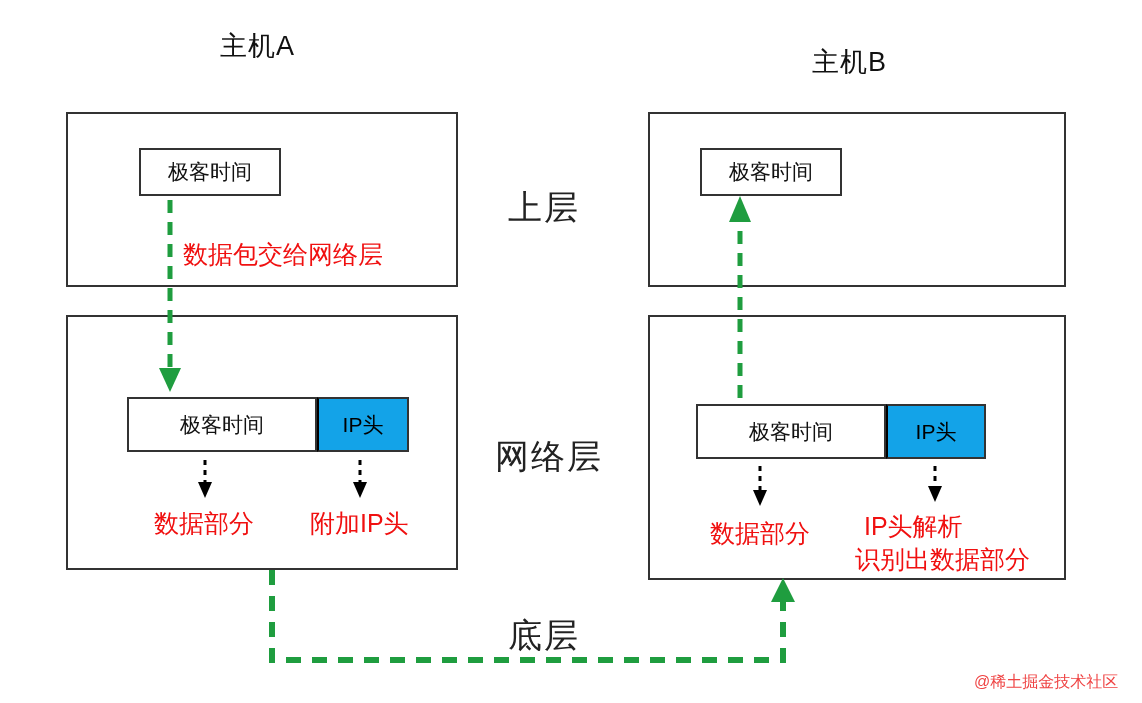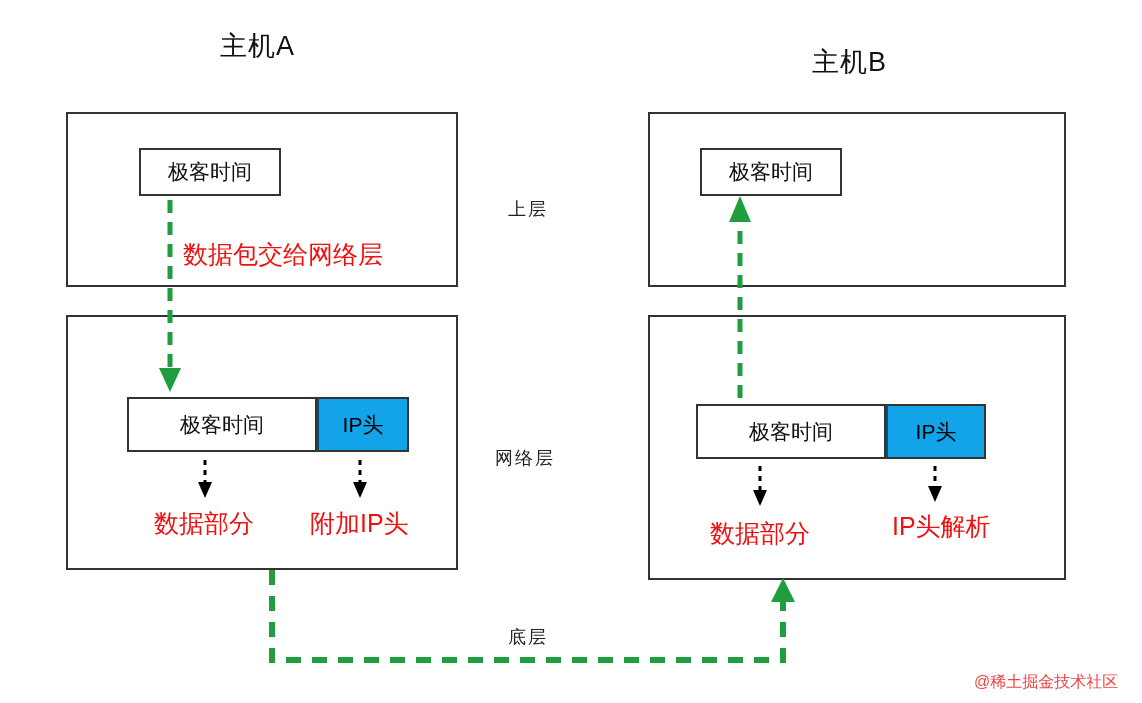--- a/index.html
+++ b/index.html
@@ -21,25 +21,24 @@
 
   .host-title {
     font-size: 27px;
     color: #111111;
     font-weight: 400;
     letter-spacing: 1px;
     white-space: nowrap;
   }
 
   .layer-label {
-    font-size: 18px;
+    font-size: 34px;
     color: #222222;
     letter-spacing: 2px;
     white-space: nowrap;
-    margin-top: 12px;
   }
 
   .box {
     border: 2px solid #333333;
     background: #ffffff;
     box-sizing: border-box;
   }
 
   .pkt {
     border: 2px solid #333333;
@@ -50,21 +49,21 @@
     background: #ffffff;
     font-size: 21px;
     color: #111111;
     white-space: nowrap;
   }
   .pkt-data {
     background: #ffffff;
   }
   .pkt-head {
     background: #13a3e8;
-    border-left: 2px solid #0c4a6e;
+    border-left: 2px solid #000000;
     color: #000000;
   }
 
   .app-box {
     border: 2px solid #333333;
     background: #ffffff;
     display: flex;
     align-items: center;
     justify-content: center;
     font-size: 21px;
@@ -118,21 +117,22 @@
   <div class="abs red-note" style="left:154px; top:505px;">数据部分</div>
   <div class="abs red-note" style="left:310px; top:505px;">附加IP头</div>
 
   <div class="abs box" style="left:648px; top:112px; width:418px; height:175px;"></div>
   <div class="abs app-box" style="left:700px; top:148px; width:142px; height:48px;">极客时间</div>
 
   <div class="abs box" style="left:648px; top:315px; width:418px; height:265px;"></div>
   <div class="abs pkt pkt-data" style="left:696px; top:404px; width:190px; height:55px;">极客时间</div>
   <div class="abs pkt pkt-head" style="left:886px; top:404px; width:100px; height:55px;">IP头</div>
   <div class="abs red-note" style="left:710px; top:515px;">数据部分</div>
-  <div class="abs red-note" style="left:892px; top:508px;">IP头解析</div>
+  <div class="abs red-note" style="left:864px; top:508px;">IP头解析</div>
+  <div class="abs red-note" style="left:855px; top:541px;">识别出数据部分</div>
 
   <svg class="overlay" viewBox="0 0 1142 703">
 
     <g>
       <line x1="170" y1="200" x2="170" y2="372" stroke="#1f9d3f" stroke-width="5" stroke-dasharray="13,9"></line>
       <polygon points="170,392 159,368 181,368" fill="#1f9d3f"></polygon>
     </g>
 
     <g>
       <line x1="205" y1="460" x2="205" y2="486" stroke="#000000" stroke-width="3" stroke-dasharray="5,5"></line>

